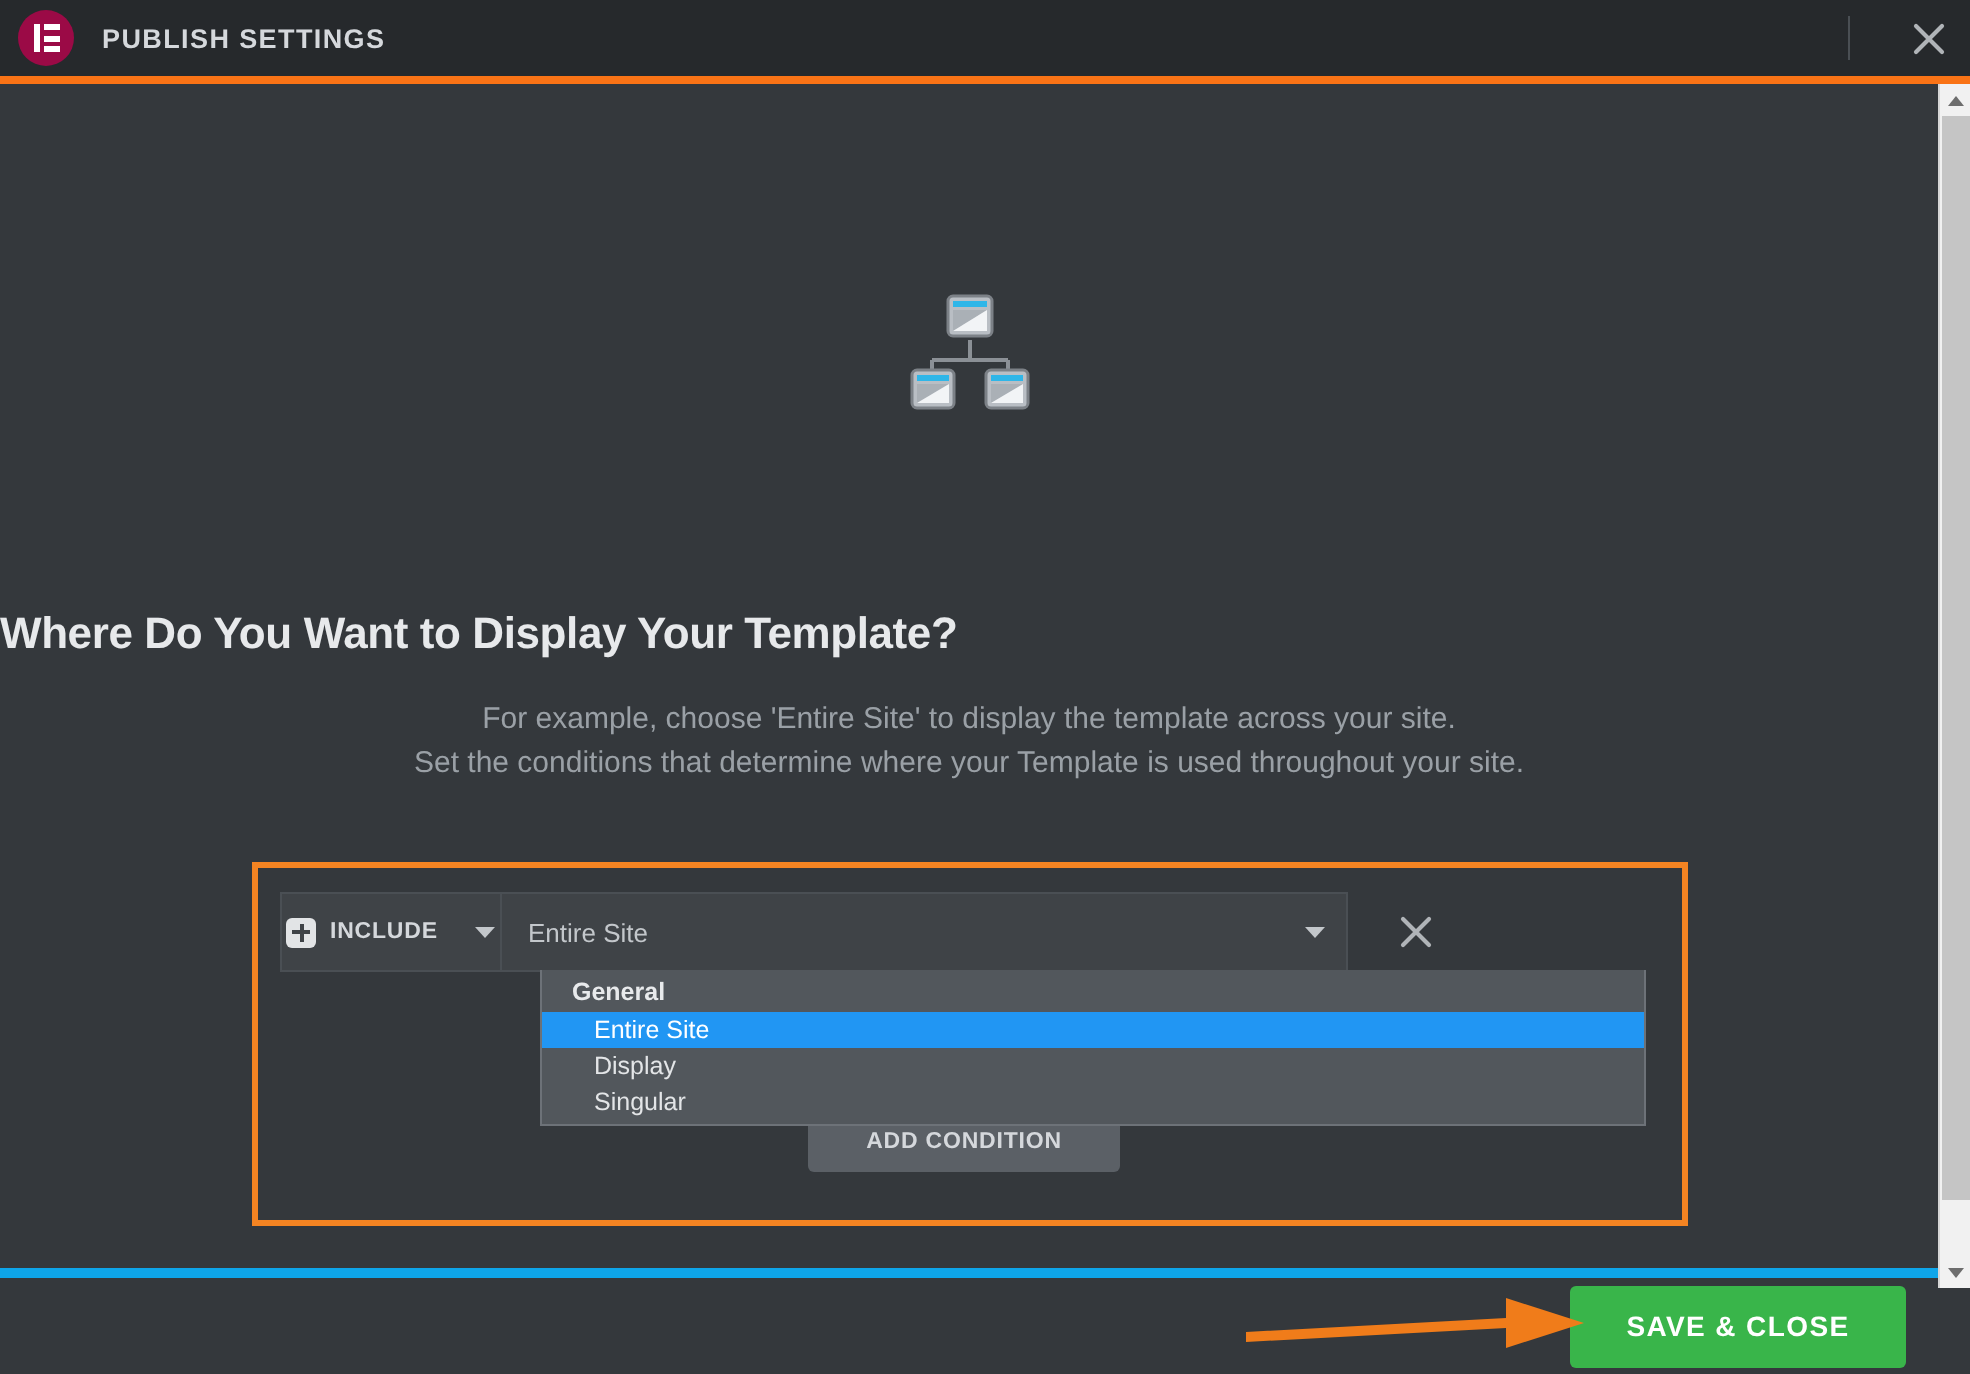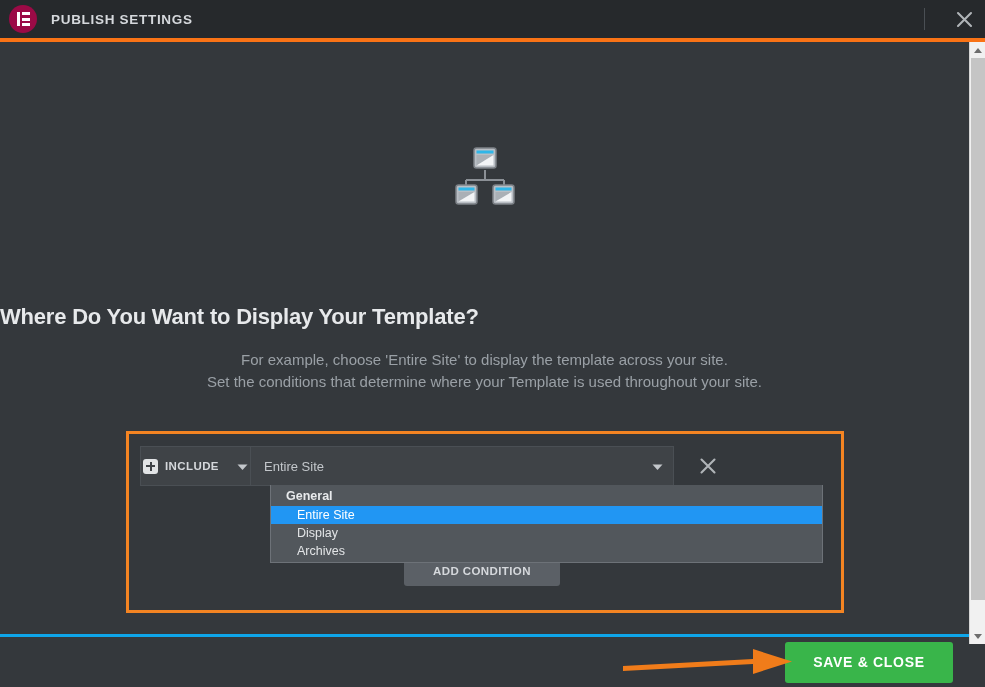--- a/index.html
+++ b/index.html
@@ -274,21 +274,21 @@
     color: #ffffff;
   }
 
   
   .footer {
     position: absolute;
     left: 0; top: 634px;
     width: 969px;
     height: 53px;
     background: #34383c;
-    border-top: 3px solid #0ea5e9;
+    border-top: 5px solid #0ea5e9;
     display: flex;
     align-items: center;
     justify-content: flex-end;
   }
   .save-btn {
     width: 168px;
     height: 41px;
     background: #39b54a;
     border-radius: 3px;
     margin-right: 16px;
@@ -448,21 +448,21 @@
           </svg>
         </div>
 
       </div>
     </div>
 
     <div class="dropdown-list">
       <div class="opt-group">General</div>
       <div class="opt selected">Entire Site</div>
       <div class="opt">Display</div>
-      <div class="opt">Archives</div>
+      <div class="opt">Singular</div>
     </div>
 
   </div>
 
   <div class="footer">
     <div class="save-btn">SAVE &amp; CLOSE</div>
   </div>
 
   <div class="arrow-annotation">
     <svg width="175" height="32" viewBox="0 0 175 32">

